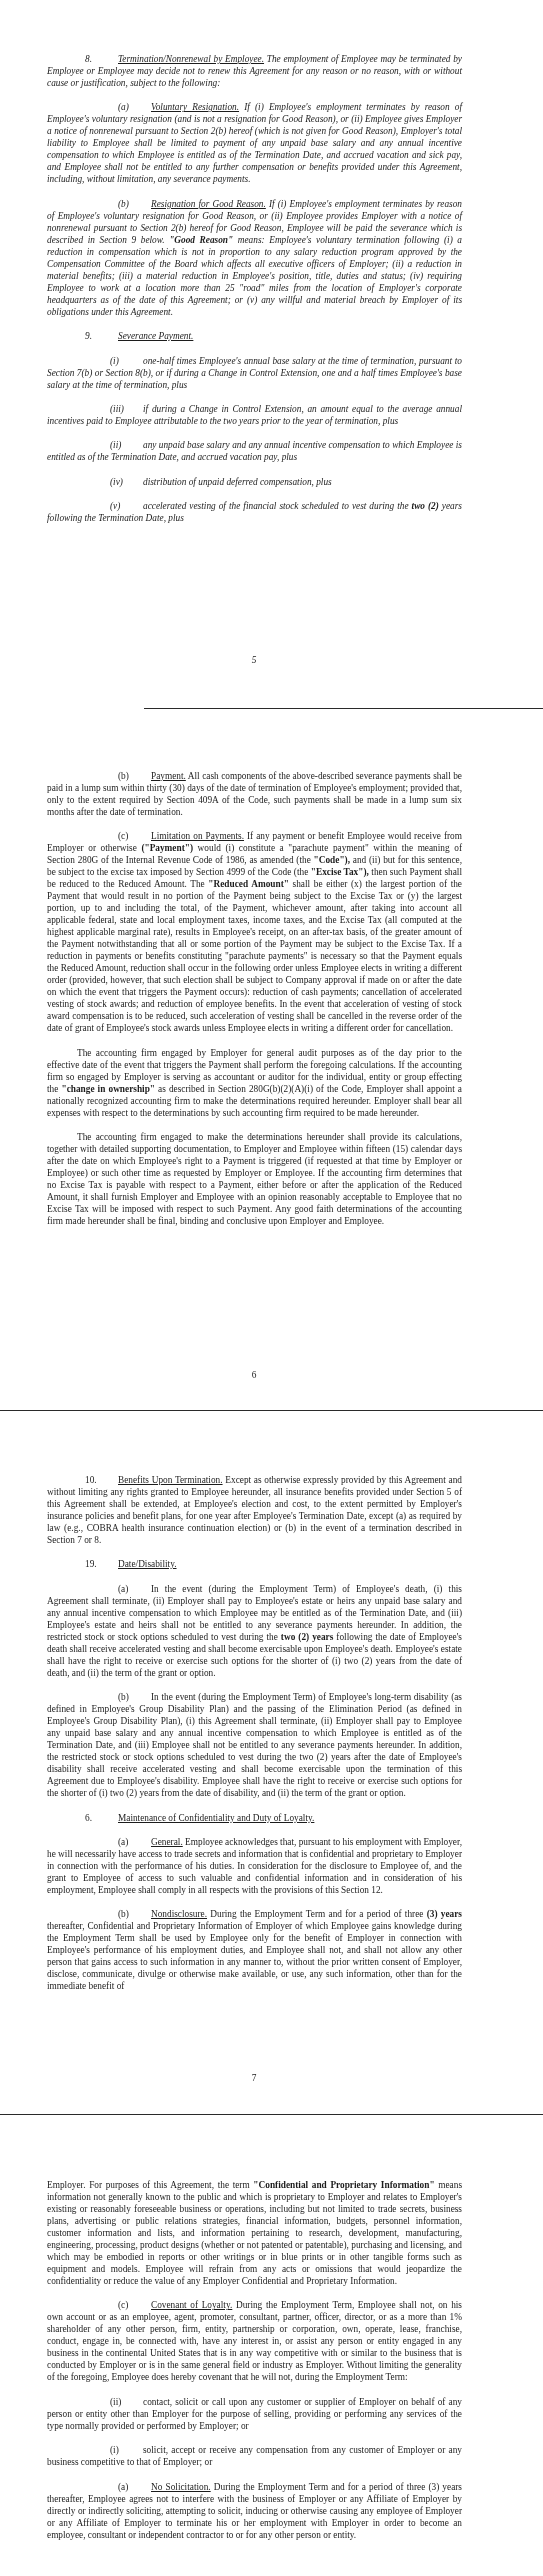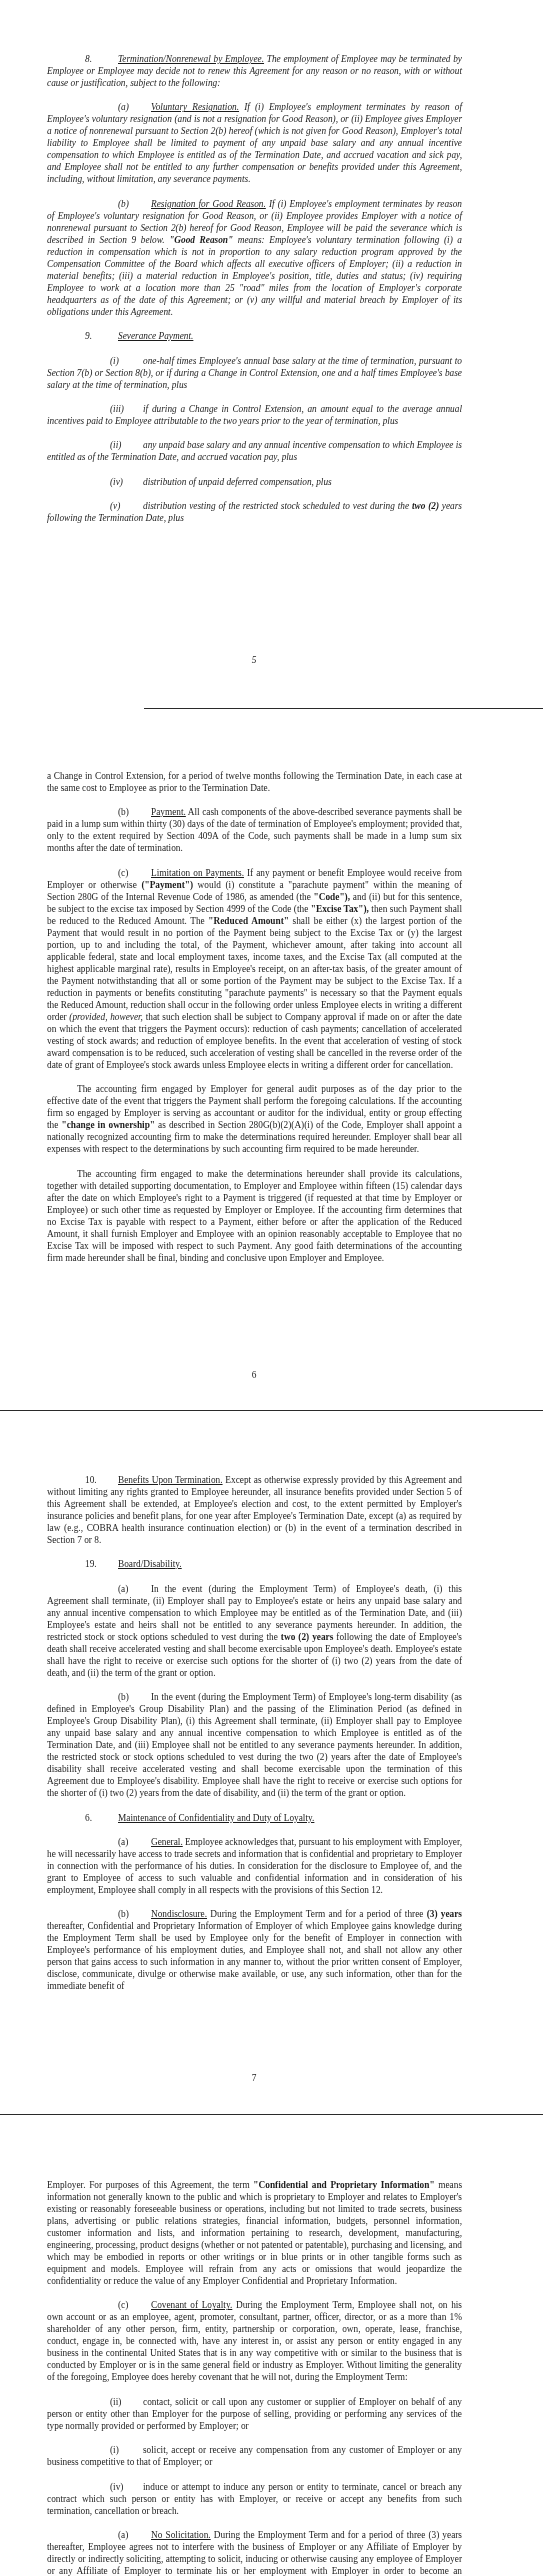--- a/index.html
+++ b/index.html
@@ -23,21 +23,21 @@
   .content p{margin:0 0 12.4px 0;text-align:justify;}
   .sec{text-indent:38px;}
   .sub{text-indent:71px;}
   .item{margin-left:37px;text-indent:63px;}
   .acct{text-indent:30px;}
   .cont6{margin-left:30px;margin-right:20.6px;}
   .cont{}
   .lbl{display:inline-block;min-width:33px;text-indent:0;}
   .b{font-weight:bold;}
   .u{text-decoration:underline;}
-  .i{font-style:italic;}
+  .i{}
   .pagenum{
     position:absolute;left:47px;width:414px;text-align:center;
   }
   #p5 .pagenum{top:654px;}
   #p6 .pagenum{top:660px;}
   #p7 .pagenum{top:661px;}
   .divider{position:absolute;height:1.5px;background:#2a2a2a;}
   .d-partial{left:144px;right:0;bottom:0;}
   .d-full{left:0;right:0;bottom:0;}
 </style>
@@ -47,57 +47,55 @@
 <section class="page" id="p5">
   <div class="content">
     <p class="sec"><span class="lbl">8.</span><span class="u">Termination/Nonrenewal by Employee.</span><span> The employment of Employee may be terminated by Employee or Employee may decide not to renew this Agreement for any reason or no reason, with or without cause or justification, subject to the following:</span></p>
     <p class="sub"><span class="lbl">(a)</span><span class="u">Voluntary Resignation.</span><span> If (i) Employee's employment terminates by reason of Employee's voluntary resignation (and is not a resignation for Good Reason), or (ii) Employee gives Employer a notice of nonrenewal pursuant to Section 2(b) hereof (which is not given for Good Reason), Employer's total liability to Employee shall be limited to payment of any unpaid base salary and any annual incentive compensation to which Employee is entitled as of the Termination Date, and accrued vacation and sick pay, and Employee shall not be entitled to any further compensation or benefits provided under this Agreement, including, without limitation, any severance payments.</span></p>
     <p class="sub"><span class="lbl">(b)</span><span class="u">Resignation for Good Reason.</span><span> If (i) Employee's employment terminates by reason of Employee's voluntary resignation for Good Reason, or (ii) Employee provides Employer with a notice of nonrenewal pursuant to Section 2(b) hereof for Good Reason, Employee will be paid the severance which is described in Section 9 below. </span><span class="b">"Good Reason"</span><span> means: Employee's voluntary termination following (i) a reduction in compensation which is not in proportion to any salary reduction program approved by the Compensation Committee of the Board which affects all executive officers of Employer; (ii) a reduction in material benefits; (iii) a material reduction in Employee's position, title, duties and status; (iv) requiring Employee to work at a location more than 25 "road" miles from the location of Employer's corporate headquarters as of the date of this Agreement; or (v) any willful and material breach by Employer of its obligations under this Agreement.</span></p>
     <p class="sec"><span class="lbl">9.</span><span class="u">Severance Payment.</span></p>
     <p class="item"><span class="lbl">(i)</span><span>one-half times Employee's annual base salary at the time of termination, pursuant to Section 7(b) or Section 8(b), or if during a Change in Control Extension, one and a half times Employee's base salary at the time of termination, plus</span></p>
     <p class="item"><span class="lbl">(iii)</span><span>if during a Change in Control Extension, an amount equal to the average annual incentives paid to Employee attributable to the two years prior to the year of termination, plus</span></p>
     <p class="item"><span class="lbl">(ii)</span><span>any unpaid base salary and any annual incentive compensation to which Employee is entitled as of the Termination Date, and accrued vacation pay, plus</span></p>
     <p class="item"><span class="lbl">(iv)</span><span>distribution of unpaid deferred compensation, plus</span></p>
-    <p class="item"><span class="lbl">(v)</span><span>distribution vesting of the restricted stock scheduled to vest during the </span><span class="b">two (2)</span><span> years following the Termination Date, plus</span></p>
+    <p class="item"><span class="lbl">(v)</span><span>accelerated vesting of the financial stock scheduled to vest during the </span><span class="b">two (2)</span><span> years following the Termination Date, plus</span></p>
   </div>
   <div class="pagenum">5</div>
   <div class="divider d-partial"></div>
 </section>
 
 <section class="page" id="p6">
   <div class="content">
-    <p class="cont6"><span>a Change in Control Extension, for a period of twelve months following the Termination Date, in each case at the same cost to Employee as prior to the Termination Date.</span></p>
     <p class="sub"><span class="lbl">(b)</span><span class="u">Payment.</span><span> All cash components of the above-described severance payments shall be paid in a lump sum within thirty (30) days of the date of termination of Employee's employment; provided that, only to the extent required by Section 409A of the Code, such payments shall be made in a lump sum six months after the date of termination.</span></p>
     <p class="sub"><span class="lbl">(c)</span><span class="u">Limitation on Payments.</span><span> If any payment or benefit Employee would receive from Employer or otherwise </span><span class="b">("Payment")</span><span> would (i) constitute a "parachute payment" within the meaning of Section 280G of the Internal Revenue Code of 1986, as amended (the </span><span class="b">"Code"),</span><span> and (ii) but for this sentence, be subject to the excise tax imposed by Section 4999 of the Code (the </span><span class="b">"Excise Tax"),</span><span> then such Payment shall be reduced to the Reduced Amount. The </span><span class="b">"Reduced Amount"</span><span> shall be either (x) the largest portion of the Payment that would result in no portion of the Payment being subject to the Excise Tax or (y) the largest portion, up to and including the total, of the Payment, whichever amount, after taking into account all applicable federal, state and local employment taxes, income taxes, and the Excise Tax (all computed at the highest applicable marginal rate), results in Employee's receipt, on an after-tax basis, of the greater amount of the Payment notwithstanding that all or some portion of the Payment may be subject to the Excise Tax. If a reduction in payments or benefits constituting "parachute payments" is necessary so that the Payment equals the Reduced Amount, reduction shall occur in the following order unless Employee elects in writing a different order </span><span class="i">(provided, however,</span><span> that such election shall be subject to Company approval if made on or after the date on which the event that triggers the Payment occurs): reduction of cash payments; cancellation of accelerated vesting of stock awards; and reduction of employee benefits. In the event that acceleration of vesting of stock award compensation is to be reduced, such acceleration of vesting shall be cancelled in the reverse order of the date of grant of Employee's stock awards unless Employee elects in writing a different order for cancellation.</span></p>
     <p class="acct"><span>The accounting firm engaged by Employer for general audit purposes as of the day prior to the effective date of the event that triggers the Payment shall perform the foregoing calculations. If the accounting firm so engaged by Employer is serving as accountant or auditor for the individual, entity or group effecting the </span><span class="b">"change in ownership"</span><span> as described in Section 280G(b)(2)(A)(i) of the Code, Employer shall appoint a nationally recognized accounting firm to make the determinations required hereunder. Employer shall bear all expenses with respect to the determinations by such accounting firm required to be made hereunder.</span></p>
     <p class="acct"><span>The accounting firm engaged to make the determinations hereunder shall provide its calculations, together with detailed supporting documentation, to Employer and Employee within fifteen (15) calendar days after the date on which Employee's right to a Payment is triggered (if requested at that time by Employer or Employee) or such other time as requested by Employer or Employee. If the accounting firm determines that no Excise Tax is payable with respect to a Payment, either before or after the application of the Reduced Amount, it shall furnish Employer and Employee with an opinion reasonably acceptable to Employee that no Excise Tax will be imposed with respect to such Payment. Any good faith determinations of the accounting firm made hereunder shall be final, binding and conclusive upon Employer and Employee.</span></p>
   </div>
   <div class="pagenum">6</div>
   <div class="divider d-full"></div>
 </section>
 
 <section class="page" id="p7">
   <div class="content">
     <p class="sec"><span class="lbl">10.</span><span class="u">Benefits Upon Termination.</span><span> Except as otherwise expressly provided by this Agreement and without limiting any rights granted to Employee hereunder, all insurance benefits provided under Section 5 of this Agreement shall be extended, at Employee's election and cost, to the extent permitted by Employer's insurance policies and benefit plans, for one year after Employee's Termination Date, except (a) as required by law (e.g., COBRA health insurance continuation election) or (b) in the event of a termination described in Section 7 or 8.</span></p>
-    <p class="sec"><span class="lbl">19.</span><span class="u">Board/Disability.</span></p>
+    <p class="sec"><span class="lbl">19.</span><span class="u">Date/Disability.</span></p>
     <p class="sub"><span class="lbl">(a)</span><span>In the event (during the Employment Term) of Employee's death, (i) this Agreement shall terminate, (ii) Employer shall pay to Employee's estate or heirs any unpaid base salary and any annual incentive compensation to which Employee may be entitled as of the Termination Date, and (iii) Employee's estate and heirs shall not be entitled to any severance payments hereunder. In addition, the restricted stock or stock options scheduled to vest during the </span><span class="b">two (2) years</span><span> following the date of Employee's death shall receive accelerated vesting and shall become exercisable upon Employee's death. Employee's estate shall have the right to receive or exercise such options for the shorter of (i) two (2) years from the date of death, and (ii) the term of the grant or option.</span></p>
     <p class="sub"><span class="lbl">(b)</span><span>In the event (during the Employment Term) of Employee's long-term disability (as defined in Employee's Group Disability Plan) and the passing of the Elimination Period (as defined in Employee's Group Disability Plan), (i) this Agreement shall terminate, (ii) Employer shall pay to Employee any unpaid base salary and any annual incentive compensation to which Employee is entitled as of the Termination Date, and (iii) Employee shall not be entitled to any severance payments hereunder. In addition, the restricted stock or stock options scheduled to vest during the two (2) years after the date of Employee's disability shall receive accelerated vesting and shall become exercisable upon the termination of this Agreement due to Employee's disability. Employee shall have the right to receive or exercise such options for the shorter of (i) two (2) years from the date of disability, and (ii) the term of the grant or option.</span></p>
     <p class="sec"><span class="lbl">6.</span><span class="u">Maintenance of Confidentiality and Duty of Loyalty.</span></p>
     <p class="sub"><span class="lbl">(a)</span><span class="u">General.</span><span> Employee acknowledges that, pursuant to his employment with Employer, he will necessarily have access to trade secrets and information that is confidential and proprietary to Employer in connection with the performance of his duties. In consideration for the disclosure to Employee of, and the grant to Employee of access to such valuable and confidential information and in consideration of his employment, Employee shall comply in all respects with the provisions of this Section 12.</span></p>
     <p class="sub"><span class="lbl">(b)</span><span class="u">Nondisclosure.</span><span> During the Employment Term and for a period of three </span><span class="b">(3) years</span><span> thereafter, Confidential and Proprietary Information of Employer of which Employee gains knowledge during the Employment Term shall be used by Employee only for the benefit of Employer in connection with Employee's performance of his employment duties, and Employee shall not, and shall not allow any other person that gains access to such information in any manner to, without the prior written consent of Employer, disclose, communicate, divulge or otherwise make available, or use, any such information, other than for the immediate benefit of</span></p>
   </div>
   <div class="pagenum">7</div>
   <div class="divider d-full"></div>
 </section>
 
 <section class="page" id="p8">
   <div class="content">
     <p class="cont"><span>Employer. For purposes of this Agreement, the term </span><span class="b">"Confidential and Proprietary Information"</span><span> means information not generally known to the public and which is proprietary to Employer and relates to Employer's existing or reasonably foreseeable business or operations, including but not limited to trade secrets, business plans, advertising or public relations strategies, financial information, budgets, personnel information, customer information and lists, and information pertaining to research, development, manufacturing, engineering, processing, product designs (whether or not patented or patentable), purchasing and licensing, and which may be embodied in reports or other writings or in blue prints or in other tangible forms such as equipment and models. Employee will refrain from any acts or omissions that would jeopardize the confidentiality or reduce the value of any Employer Confidential and Proprietary Information.</span></p>
     <p class="sub"><span class="lbl">(c)</span><span class="u">Covenant of Loyalty.</span><span> During the Employment Term, Employee shall not, on his own account or as an employee, agent, promoter, consultant, partner, officer, director, or as a more than 1% shareholder of any other person, firm, entity, partnership or corporation, own, operate, lease, franchise, conduct, engage in, be connected with, have any interest in, or assist any person or entity engaged in any business in the continental United States that is in any way competitive with or similar to the business that is conducted by Employer or is in the same general field or industry as Employer. Without limiting the generality of the foregoing, Employee does hereby covenant that he will not, during the Employment Term:</span></p>
     <p class="item"><span class="lbl">(ii)</span><span>contact, solicit or call upon any customer or supplier of Employer on behalf of any person or entity other than Employer for the purpose of selling, providing or performing any services of the type normally provided or performed by Employer; or</span></p>
     <p class="item"><span class="lbl">(i)</span><span>solicit, accept or receive any compensation from any customer of Employer or any business competitive to that of Employer; or</span></p>
-    <p class="item"><span class="lbl">(iv)</span><span>induce or attempt to induce any person or entity to terminate, cancel or breach any contract which such person or entity has with Employer, or receive or accept any benefits from such termination, cancellation or breach.</span></p>
     <p class="sub"><span class="lbl">(a)</span><span class="u">No Solicitation.</span><span> During the Employment Term and for a period of three (3) years thereafter, Employee agrees not to interfere with the business of Employer or any Affiliate of Employer by directly or indirectly soliciting, attempting to solicit, inducing or otherwise causing any employee of Employer or any Affiliate of Employer to terminate his or her employment with Employer in order to become an employee, consultant or independent contractor to or for any other person or entity.</span></p>
 
   </div>
 
 </section>
 
 
 </body></html>

